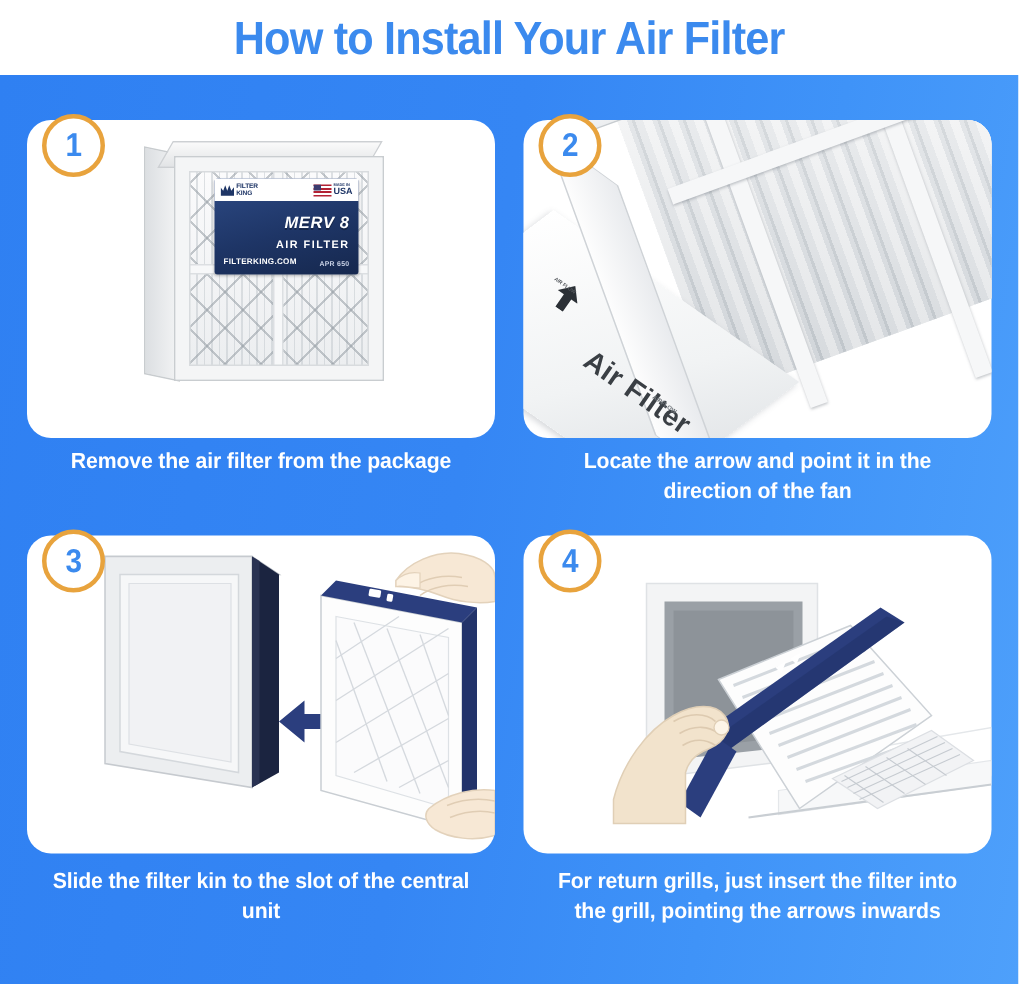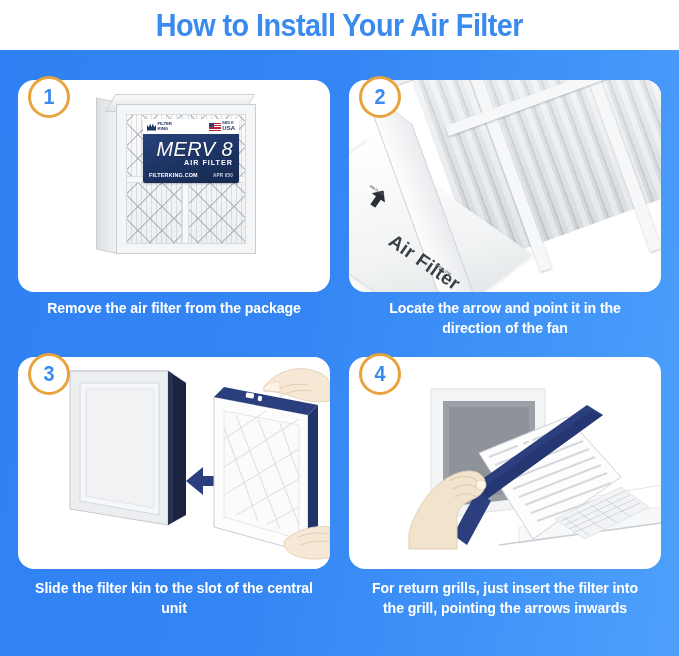--- a/index.html
+++ b/index.html
@@ -144,22 +144,22 @@
     width:12px;height:8px;
     background:
       linear-gradient(180deg,#b22234 0 14%,#fff 14% 28%,#b22234 28% 42%,#fff 42% 56%,#b22234 56% 70%,#fff 70% 84%,#b22234 84% 100%);
     position:relative;overflow:hidden;
   }
   .usa-flag::after{content:"";position:absolute;left:0;top:0;width:5px;height:4.4px;background:#3c3b6e;}
   .usa-txt{font-size:2.6px;line-height:3px;color:#1e3566;font-weight:bold;}
   .usa-txt b{display:block;font-size:6px;line-height:6px;}
   .fp-merv{
     position:absolute;left:0;right:6px;top:22px;text-align:right;
-    color:#ffffff;font-weight:normal;font-style:italic;
-    font-size:20px;line-height:16px;letter-spacing:.4px;
+    color:#ffffff;font-weight:bold;font-style:italic;
+    font-size:11px;line-height:16px;letter-spacing:.4px;
     text-shadow:0 1px 0 rgba(0,0,0,.3);
   }
   .fp-airfilter{
     position:absolute;left:0;right:6px;top:39px;text-align:right;
     color:#ffffff;font-weight:bold;font-size:7.2px;letter-spacing:1px;
   }
   .fp-url{
     position:absolute;left:6px;bottom:5px;
     color:#ffffff;font-weight:bold;font-size:5.4px;letter-spacing:.2px;
   }

